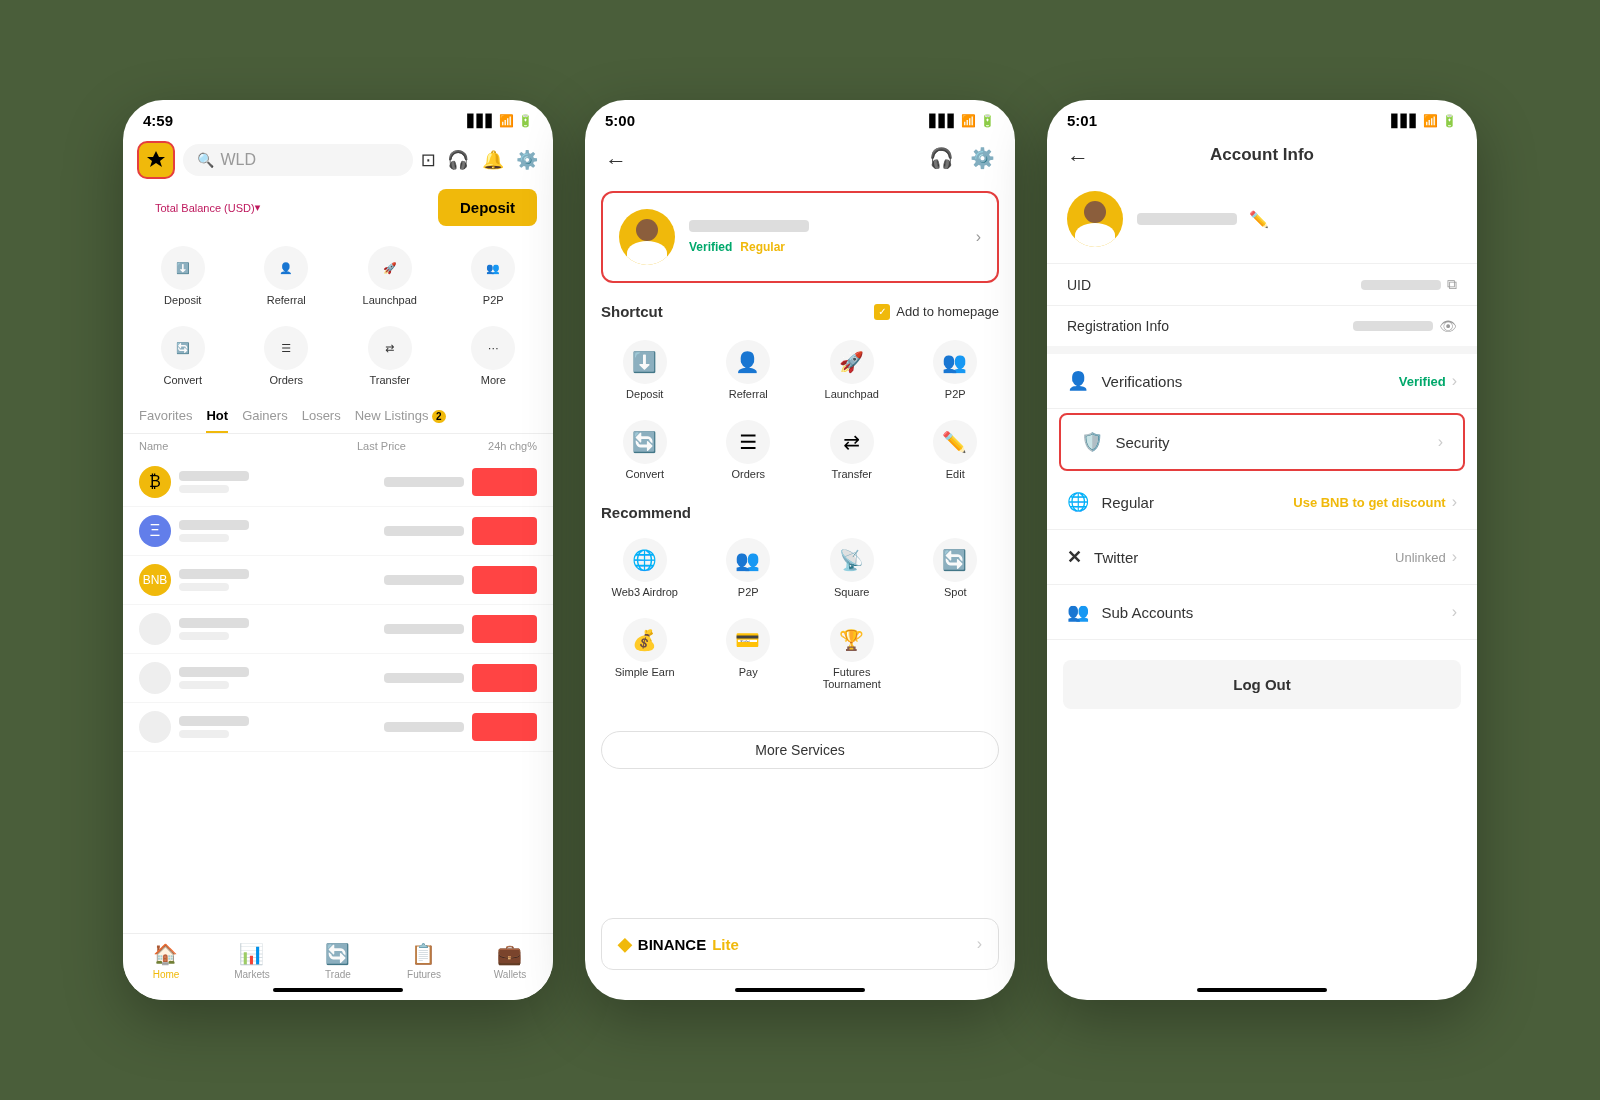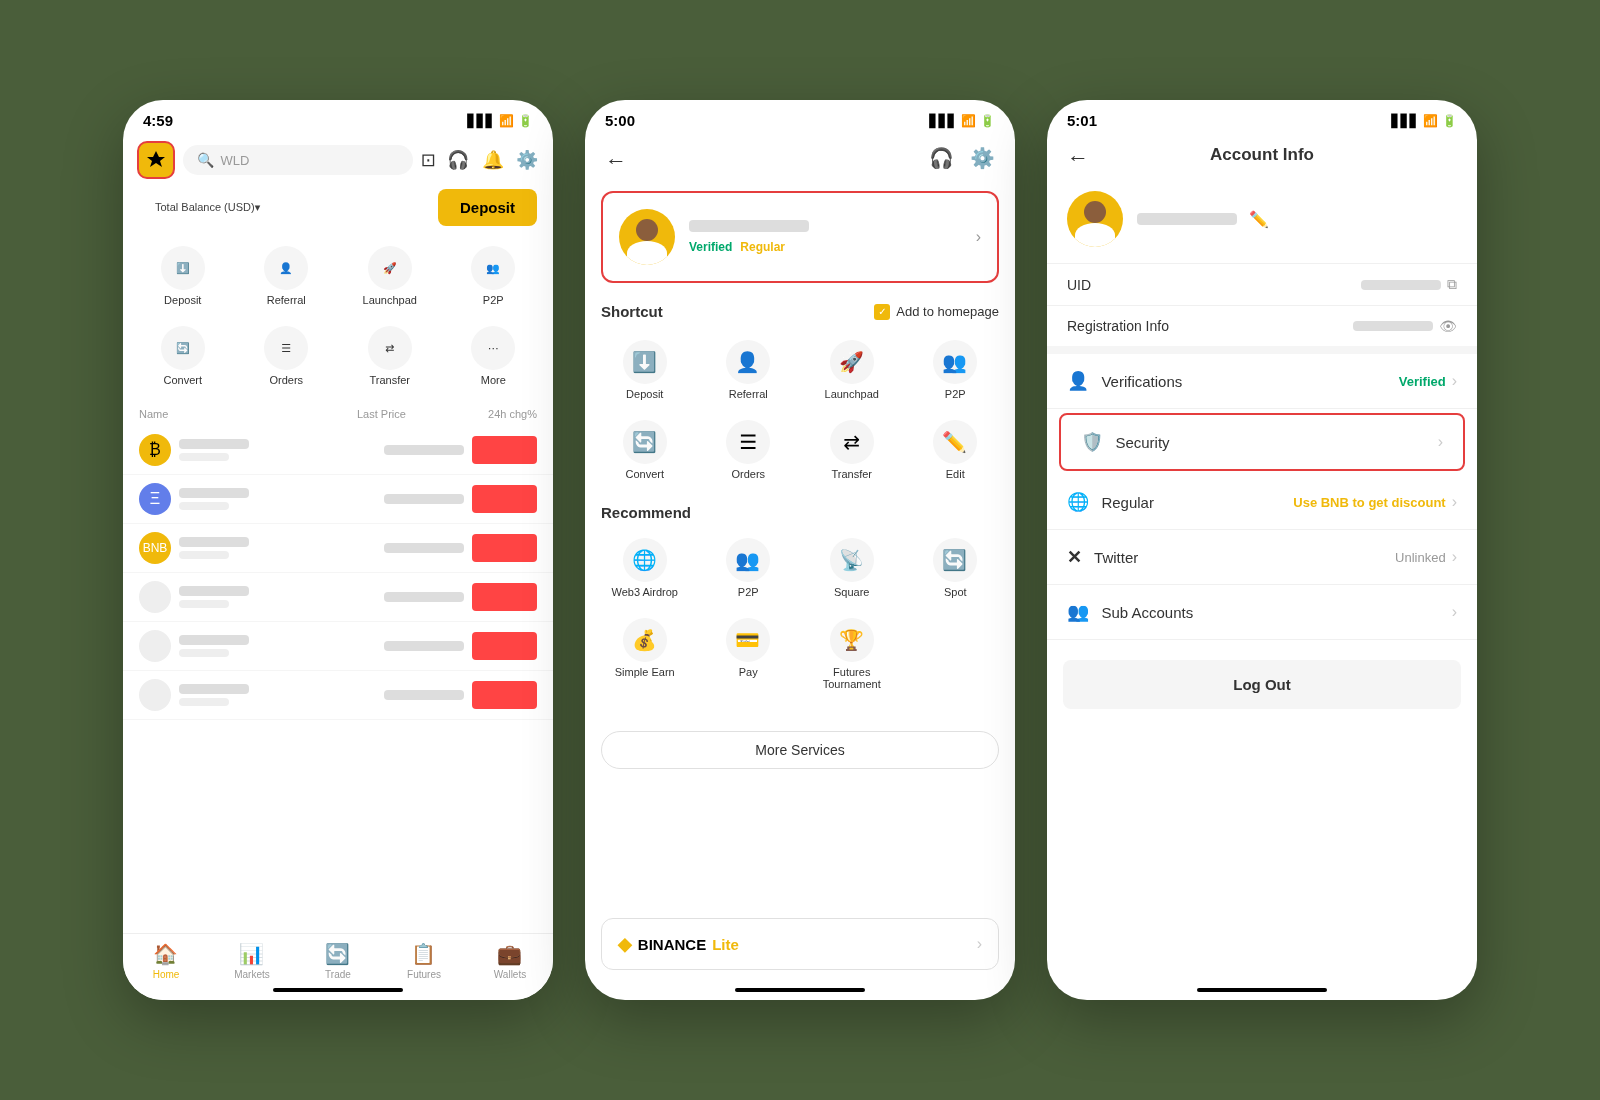--- a/index.html
+++ b/index.html
@@ -59,22 +59,22 @@
       color: #999;
       display: flex; align-items: center; gap: 6px;
     }
     .s1-header-icons {
       display: flex; gap: 12px; align-items: center;
     }
     .s1-header-icons span { font-size: 18px; color: #333; }
 
     .s1-balance {
       padding: 8px 16px;
-      display: flex; 
-      font-size: 13px; color: #404040; font-weight: 500;
+      display: flex; align-items: center; 
+      font-size: 13px; color: #be185d; font-weight: 500;
     }
     .s1-balance span { font-size: 11px; }
 
     .s1-deposit-btn {
       position: absolute; right: 16px; top: 110px;
       background: #F0B90B;
       color: #000;
       font-weight: 700;
       font-size: 15px;
       padding: 10px 22px;
@@ -355,21 +355,21 @@
       </div>
 
       <div class="s1-header">
         <div class="s1-logo" style="border:2.5px solid #e53e3e;">
           <svg width="22" height="22" viewBox="0 0 22 22" fill="none">
             <polygon points="11,2 14,8 20,8 15,12 17,18 11,14 5,18 7,12 2,8 8,8" fill="#000"></polygon>
           </svg>
         </div>
         <div class="s1-search">
           <span style="color:#999;font-size:14px;">🔍</span>
-          <span style="color:#999;font-size:13px;">WLD</span>
+          <span style="color:#999;font-size:16px;">WLD</span>
         </div>
         <div class="s1-header-icons">
           <span style="font-size:18px;">⊡</span>
           <span style="font-size:18px;">🎧</span>
           <span style="font-size:18px;">🔔</span>
           <span style="font-size:18px;">⚙️</span>
         </div>
       </div>
 
       <div style="padding: 4px 16px; display:flex; align-items:center; justify-content:space-between;">
@@ -424,20 +424,27 @@
           <span style="font-size:11px;color:#333;">Transfer</span>
         </div>
         <div class="s1-grid-item">
           <div class="s1-icon-circle">
               <span>⋯</span>
             </div>
           <span style="font-size:11px;color:#333;">More</span>
         </div>
       </div>
 
+      <div class="s1-tabs">
+        <div class="s1-tab">Favorites</div>
+        <div class="s1-tab active">Hot</div>
+        <div class="s1-tab">Gainers</div>
+        <div class="s1-tab">Losers</div>
+        <div class="s1-tab">New Listings <span class="s1-tab-count">2</span></div>
+      </div>
 
       <div class="s1-list-header">
         <div class="col1">Name</div>
         <div class="col2">Last Price</div>
         <div class="col3">24h chg%</div>
       </div>
 
       <div>
         <div class="s1-list-item">
           <div class="s1-coin-icon" style="background:#F0B90B;">₿</div>

